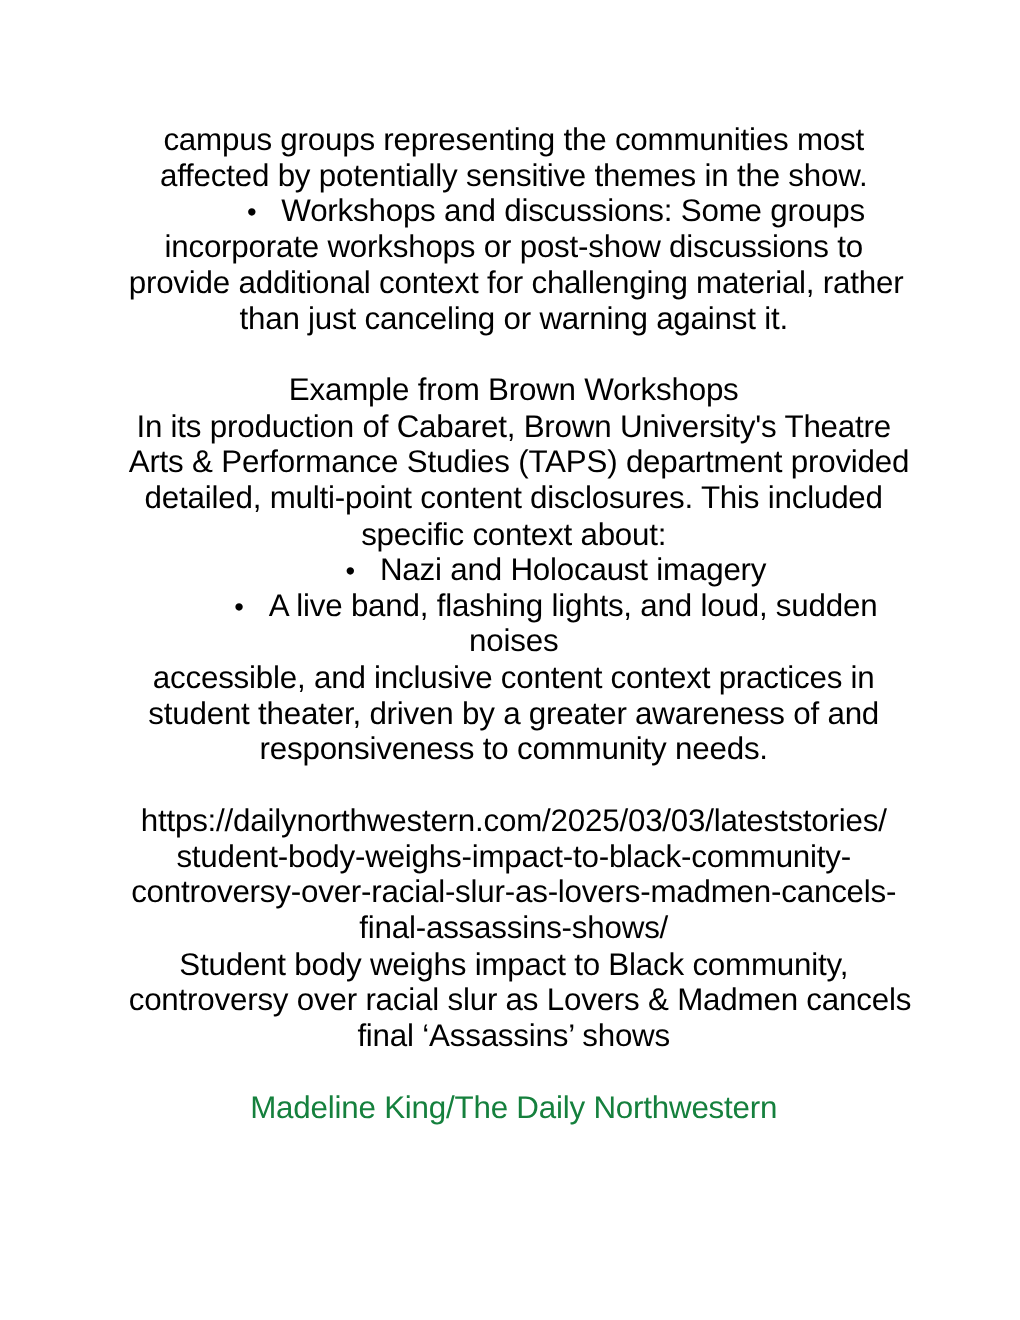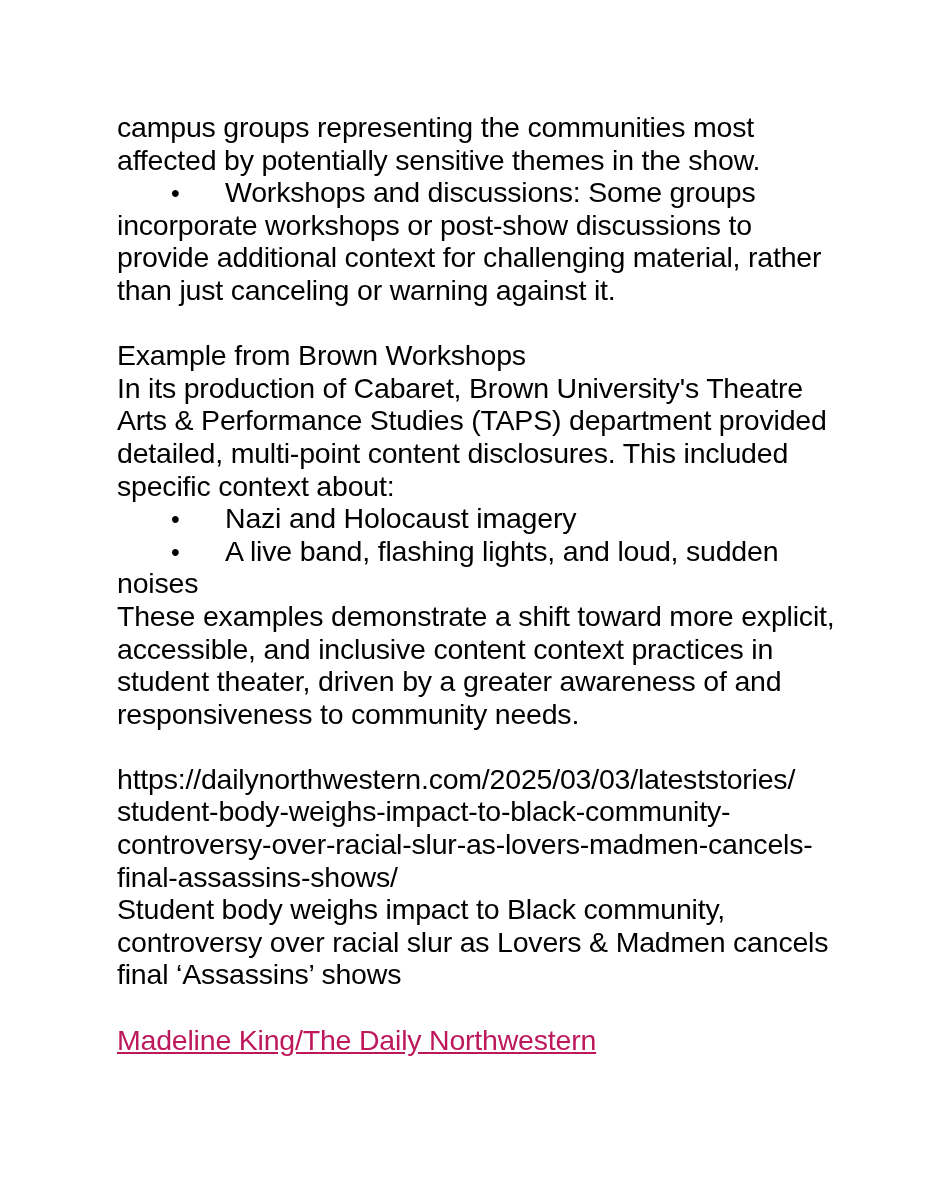--- a/index.html
+++ b/index.html
@@ -13,20 +13,21 @@
     position: relative;
     overflow: hidden;
     font-family: "Liberation Sans", sans-serif;
     color: #000000;
   }
   .doc {
     position: absolute;
     left: 117px;
     top: 111px;
     width: 700px;
+    text-align: center;
   }
   .line {
     font-size: 28.5px;
     line-height: 32.6px;
     height: 32.6px;
     white-space: pre;
     letter-spacing: -0.2px;
     color: #000000;
   }
   .line.blank {
@@ -36,22 +37,21 @@
     display: inline-block;
     width: 108px;
     padding-left: 54px;
     box-sizing: border-box;
     vertical-align: baseline;
   }
   .bullet-glyph {
     font-size: 25px;
   }
   a.doc-link {
-    color: #be185d;
-    text-decoration: underline;
+    color: #15803d;
     cursor: pointer;
   }
 </style>
 </head>
 <body>
 
 <div class="doc">
 
   <div class="line">campus groups representing the communities most</div>
   <div class="line">affected by potentially sensitive themes in the show.</div>
@@ -69,21 +69,20 @@
   <div class="line">Arts &amp; Performance Studies (TAPS) department provided</div>
   <div class="line">detailed, multi-point content disclosures. This included</div>
   <div class="line">specific context about:</div>
 
 
   <div class="line"><span class="bullet-gutter"><span class="bullet-glyph">•</span></span><span>Nazi and Holocaust imagery</span></div>
 
   <div class="line"><span class="bullet-gutter"><span class="bullet-glyph">•</span></span><span>A live band, flashing lights, and loud, sudden</span></div>
 
   <div class="line">noises</div>
-  <div class="line">These examples demonstrate a shift toward more explicit,</div>
   <div class="line">accessible, and inclusive content context practices in</div>
   <div class="line">student theater, driven by a greater awareness of and</div>
   <div class="line">responsiveness to community needs.</div>
 
   <div class="line blank"></div>
 
   <div class="line">https://dailynorthwestern.com/2025/03/03/lateststories/</div>
   <div class="line">student-body-weighs-impact-to-black-community-</div>
   <div class="line">controversy-over-racial-slur-as-lovers-madmen-cancels-</div>
   <div class="line">final-assassins-shows/</div>

